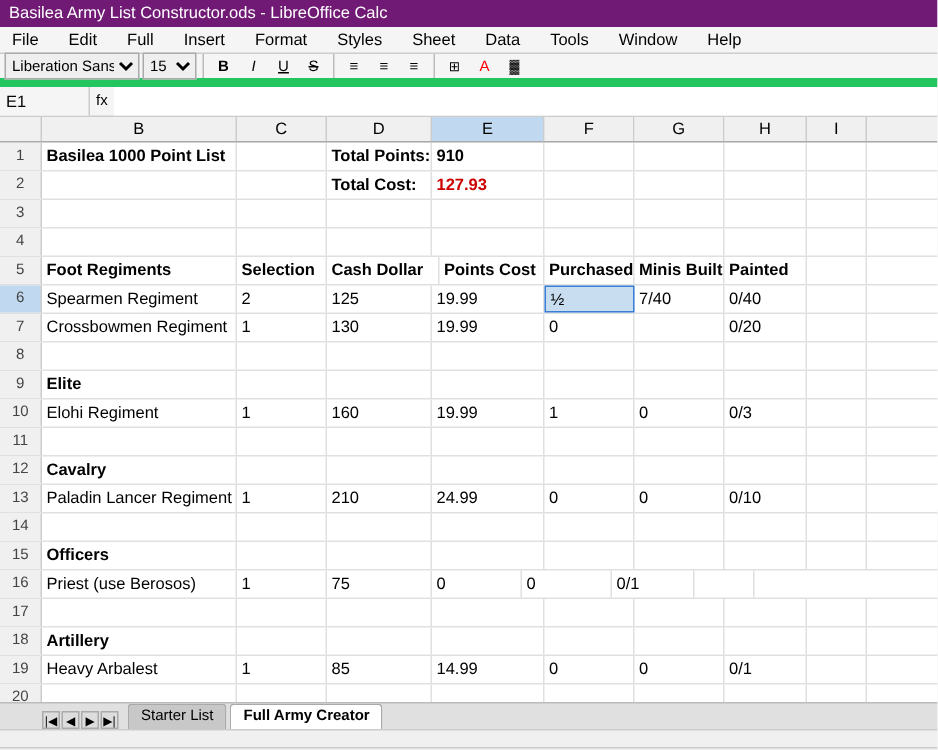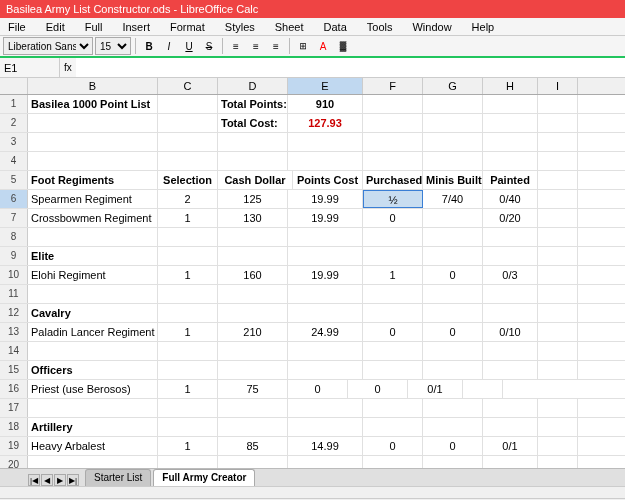--- a/index.html
+++ b/index.html
@@ -1,20 +1,20 @@
 <!DOCTYPE html>
 <html><head>
   <meta charset="utf-8">
   <style>
     * { margin: 0; padding: 0; box-sizing: border-box; }
     body { font-family: 'Liberation Sans', Arial, sans-serif; font-size: 11px; background: #f0f0f0; overflow: hidden; width: 625px; height: 500px; }
 
     
     #title-bar {
-      background: #ef4444;
+      background: #701a75;
       color: white;
       font-size: 11px;
       padding: 2px 6px;
       display: flex;
       align-items: center;
       height: 18px;
     }
 
     
     #menu-bar {
@@ -25,21 +25,21 @@
       height: 18px;
       font-size: 11px;
       padding: 0 4px;
       gap: 12px;
     }
     .menu-item { cursor: pointer; padding: 1px 4px; }
 
     
     .toolbar {
       background: #f5f5f5;
-      border-bottom: 2px solid #22c55e;
+      border-bottom: 6px solid #22c55e;
       display: flex;
       align-items: center;
       height: 22px;
       padding: 1px 3px;
       gap: 2px;
     }
     .tb-btn {
       width: 18px; height: 18px;
       border: 1px solid transparent;
       background: transparent;
@@ -129,21 +129,21 @@
     .cell {
       border-right: 1px solid #e0e0e0;
       padding: 1px 3px;
       font-size: 11px;
       height: 18px;
       line-height: 16px;
       white-space: nowrap;
       overflow: hidden;
     }
     .cell.selected { background: #c8ddf0; border: 1px solid #3a7fd5; }
-    .cell.center { text-align: center; }
+    .cell.center { }
     .cell.bold { font-weight: bold; }
     .cell.red { color: #cc0000; }
     .cB { width: 130px; min-width: 130px; }
     .cC { width: 60px; min-width: 60px; }
     .cD { width: 70px; min-width: 70px; }
     .cE { width: 75px; min-width: 75px; }
     .cF { width: 60px; min-width: 60px; }
     .cG { width: 60px; min-width: 60px; }
     .cH { width: 55px; min-width: 55px; }
     .cI { width: 40px; min-width: 40px; }

